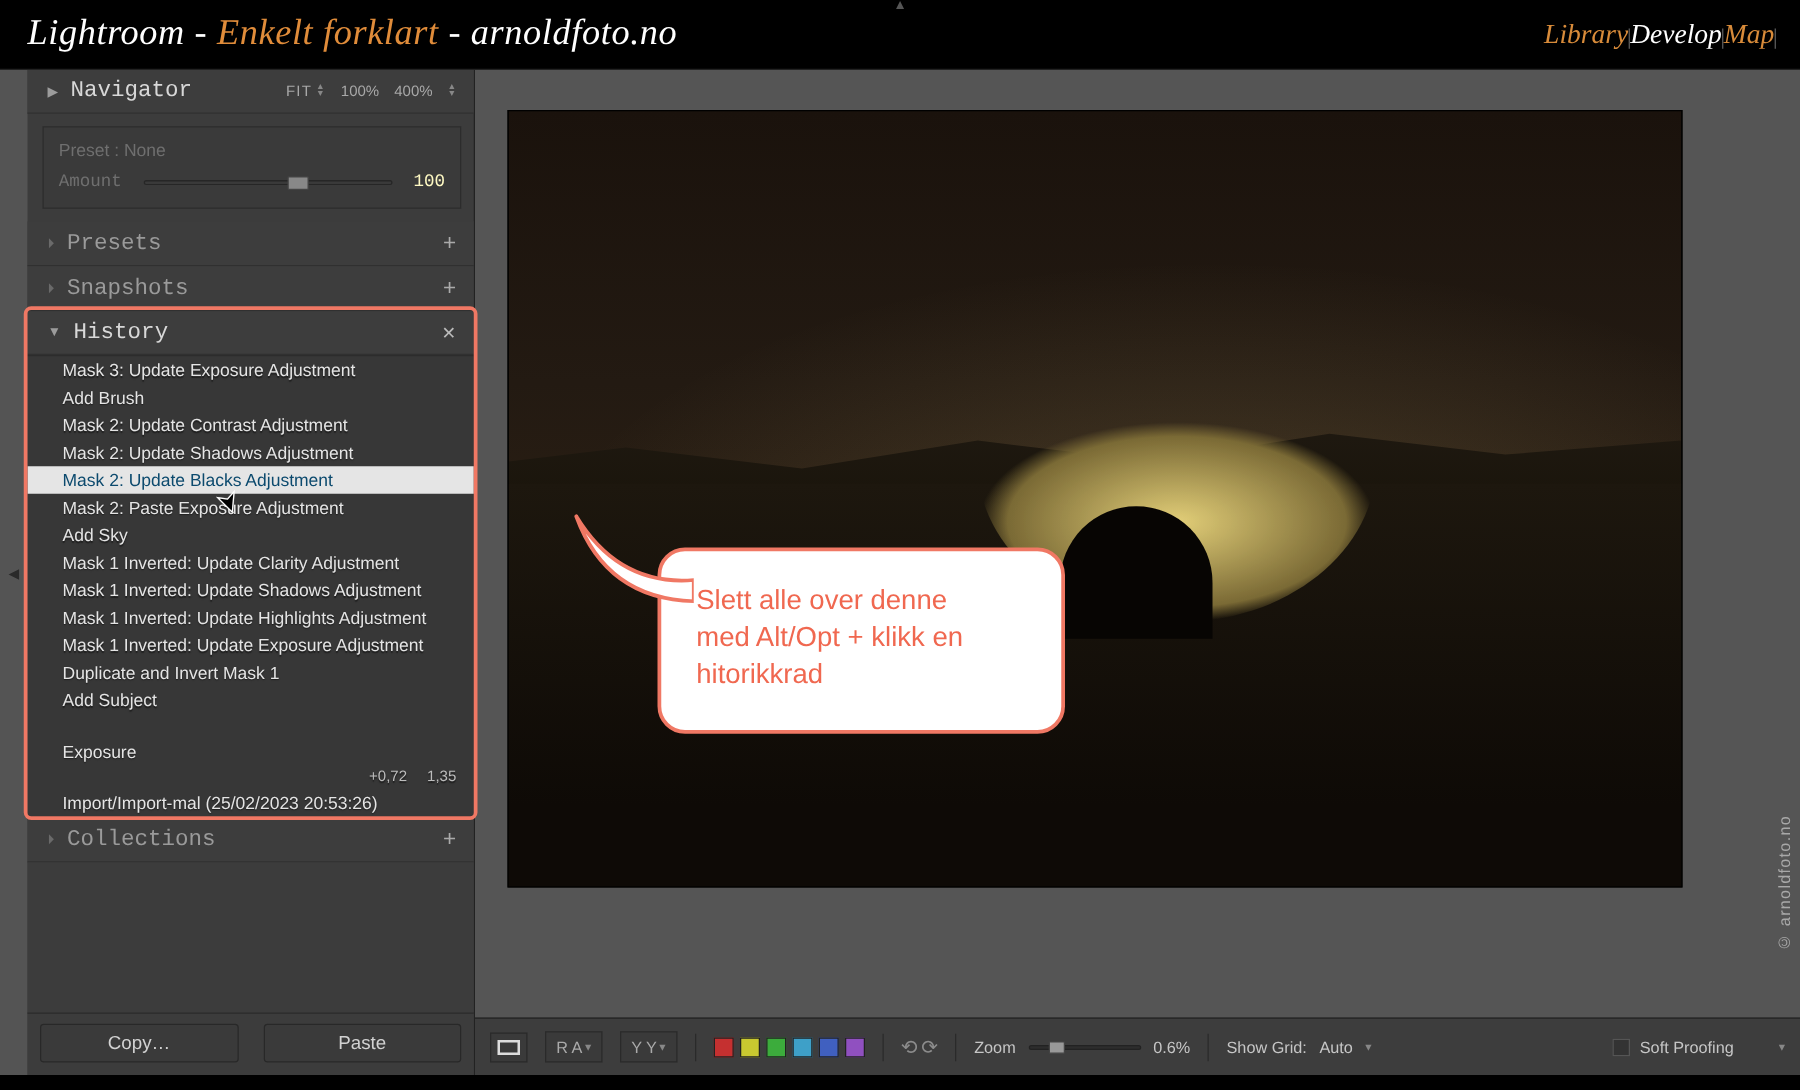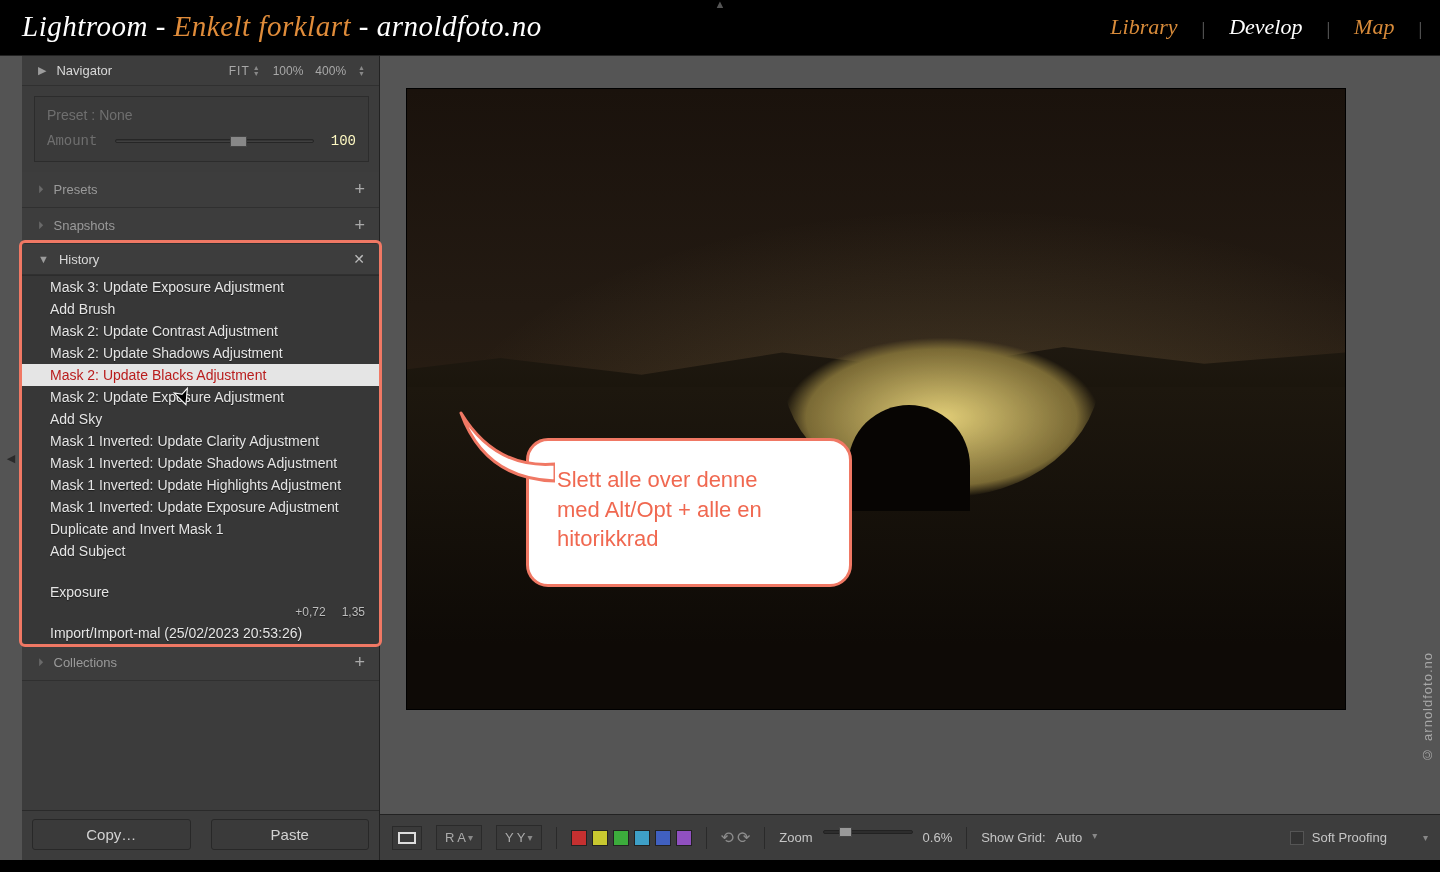--- a/index.html
+++ b/index.html
@@ -1,57 +1,57 @@
 <!DOCTYPE html>
 <html><head>
 <meta charset="utf-8">
 <style>
   * { margin: 0; padding: 0; box-sizing: border-box; }
   body { background: #000; font-family: "Helvetica Neue", Arial, sans-serif; color: #bbb; width: 1440px; height: 872px; overflow: hidden; position: relative; }
   .title-bar { display: flex; align-items: center; justify-content: space-between; padding: 10px 22px 12px; background: #000; border-bottom: 1px solid #222; position: relative; }
   .title-left { font-family: Georgia, serif; font-style: italic; font-size: 29px; letter-spacing: 0.5px; white-space: nowrap; }
   .title-w  { color: #fff; }
   .title-o  { color: #e08c3a; }
-  .title-nav { display: flex; align-items: flex-end; gap: 28px; font-family: Georgia, serif; font-style: italic; font-size: 22px; }
+  .title-nav { display: flex; align-items: flex-end; gap: 3px; font-family: Georgia, serif; font-style: italic; font-size: 22px; }
   .title-nav .sep { color: #666; font-style: normal; font-size: 18px; margin: 0 -4px; }
   .title-nav a { text-decoration: none; cursor: pointer; }
   .nav-library { color: #d88b3a; }
   .nav-develop { color: #fff; }
   .nav-map     { color: #d88b3a; }
   .top-arrow { position: absolute; top: -2px; left: 50%; transform: translateX(-50%); color: #555; font-size: 11px; }
 
   .workspace { display: flex; height: 804px; background: #545454; }
   .left-gutter { width: 22px; background: #545454; display: flex; align-items: center; justify-content: center; }
   .left-gutter .tri { color: #2a2a2a; font-size: 11px; }
   .side { width: 358px; background: #3c3c3c; display: flex; flex-direction: column; border-right: 1px solid #222; }
   .panel-hd { display: flex; align-items: center; justify-content: space-between; padding: 7px 14px 7px 16px; background: #3d3d3d; border-bottom: 1px solid #303030; }
   .panel-hd .hl { display: flex; align-items: center; gap: 10px; }
   .panel-hd .tri   { color: #9c9c9c; font-size: 11px; }
   .panel-hd .tri.g { color: #6a6a6a; }
-  .panel-hd .txt { color: #d8d8d8; font-size: 13px; }
+  .panel-hd .txt { color: #d8d8d8; font-size: 18px; font-family: Liberation Mono, monospace; }
   .panel-hd .txt.dim { color: #9a9a9a; }
   .panel-hd .plus { color: #aaa; font-size: 18px; font-weight: 400; cursor: pointer; }
   .panel-hd .cross { color: #bbb; font-size: 14px; cursor: pointer; }
 
   .nav-row .ctrls { display: flex; align-items: center; gap: 12px; font-size: 12px; color: #a8a8a8; }
   .nav-row .ctrls .fit { letter-spacing: 1px; display: flex; align-items: center; gap: 3px; }
   .nav-row .ctrls .car { font-size: 7px; color: #888; line-height: 6px; }
 
   .preset-box { margin: 10px 10px 10px 12px; border: 1px solid #2c2c2c; background: #3a3a3a; padding: 10px 12px 12px; font-size: 14px; color: #6f6f6f; }
   .preset-box .row1 { margin-bottom: 10px; }
   .slider-row { display: flex; align-items: center; gap: 10px; font-family: Liberation Mono, monospace; }
   .slider-row .lbl { width: 58px; }
   .slider-row .val { width: 32px; text-align: right; color: #fef9c3; }
   .slider { flex: 1; height: 4px; background: linear-gradient(#2e2e2e,#464646); border: 1px solid #262626; position: relative; border-radius: 2px; }
   .slider .hnd { position: absolute; width: 17px; height: 11px; background: #888; border: 1px solid #444; border-radius: 1px; top: -4px; left: 58%; }
 
   .history { position: relative; }
   .hlist { background: #373737; padding: 0; font-size: 14px; border-top: 1px solid #2c2c2c; border-bottom: 1px solid #2c2c2c; }
   .hrow { display: flex; align-items: center; justify-content: space-between; padding: 3px 14px 3px 28px; color: #e5e5e5; cursor: pointer; text-shadow: 0 1px 1px rgba(0,0,0,.5); }
-  .hrow.sel { background: #e5e5e5; color: #b91c1c; text-shadow: none; }
+  .hrow.sel { background: #e5e5e5; color: #0c4a6e; text-shadow: none; }
   .hrow .nums { display: flex; gap: 16px; font-size: 12px; color: #bdbdbd; margin-top: 40px; }
   .red-box { position: absolute; border: 3px solid #f07864; border-radius: 6px; pointer-events: none; }
   .red-box.outer { left: -3px; right: -3px; top: -4px; bottom: -2px; }
   .cursor { position: absolute; left: 152px; top: 140px; font-size: 22px; transform: rotate(-15deg); color: #000; pointer-events: none; }
   .cursor::before { content: "➤"; color: #000; -webkit-text-stroke: 1px #fff; text-shadow: 0 0 1px #fff; display: inline-block; transform: rotate(85deg); }
 
   .side-spacer { flex: 1; background: #3c3c3c; }
   .side-btns { display: flex; gap: 20px; padding: 8px 10px 10px; background: #3c3c3c; border-top: 1px solid #2a2a2a; }
   .side-btn { flex: 1; text-align: center; padding: 6px 0; border: 1px solid #282828; background: #3a3a3a; color: #d2d2d2; font-size: 15px; border-radius: 3px; cursor: pointer; }
 
@@ -66,21 +66,21 @@
   .bridge { position: absolute; left: 40%; top: 40%; width: 34%; height: 26%; background: radial-gradient(ellipse at center, #cdbb6d 0%, #6f6030 60%, transparent 70%); border-radius: 0 0 200px 200px / 0 0 160px 160px; filter: brightness(1.1); }
   .arch { position: absolute; left: 47%; top: 51%; width: 13%; height: 17%; background: #070503; border-radius: 90px 90px 0 0; }
 
   .toolbar { height: 46px; background: #3d3d3d; border-top: 1px solid #222; display: flex; align-items: center; padding: 0 12px; gap: 14px; font-size: 13px; color: #c6c6c6; }
   .tbtn { border: 1px solid #2a2a2a; background: #3a3a3a; padding: 4px 8px; color: #aaa; cursor: pointer; display: flex; align-items: center; gap: 2px; }
   .tbtn.sq { width: 30px; height: 24px; justify-content: center; padding: 0; }
   .tbtn.sq .rect { width: 18px; height: 12px; border: 2px solid #ddd; }
   .swatches { display: flex; gap: 5px; }
   .sw { width: 16px; height: 16px; border: 1px solid #222; }
   .arrows { display: flex; gap: 3px; color: #8c8c8c; font-size: 16px; }
-  .zoom-block, .grid-block { display: flex; gap: 10px; }
+  .zoom-block, .grid-block { display: flex; align-items: center; gap: 10px; }
   .mini-slider { width: 90px; height: 4px; background: #2d2d2d; border: 1px solid #222; position: relative; border-radius: 2px; }
   .mini-slider .hnd { position: absolute; width: 13px; height: 10px; background: #999; border: 1px solid #444; top: -4px; left: 18%; border-radius: 1px; }
   .proof { display: flex; align-items: center; gap: 8px; margin-left: auto; }
   .chk { width: 14px; height: 14px; border: 1px solid #555; background: #333; }
   .dd { color: #888; font-size: 10px; }
 
   .callout { position: absolute; left: 526px; top: 438px; width: 326px; background: #fff; border: 3px solid #f07864; border-radius: 22px; padding: 24px 28px 30px; font-size: 22px; line-height: 1.35; color: #f06850; font-family: Arial, sans-serif; }
   .callout .tail { position: absolute; left: -74px; top: -32px; width: 100px; height: 80px; }
   .callout .tail svg { width: 100%; height: 100%; }
 
@@ -172,21 +172,21 @@
           <div class="hrow">
             <span>Mask 2: Update Contrast Adjustment</span>
           </div>
           <div class="hrow">
             <span>Mask 2: Update Shadows Adjustment</span>
           </div>
           <div class="hrow sel">
             <span>Mask 2: Update Blacks Adjustment</span>
           </div>
           <div class="hrow">
-            <span>Mask 2: Update Exposure Adjustment</span>
+            <span>Mask 2: Paste Exposure Adjustment</span>
           </div>
           <div class="hrow">
             <span>Add Sky</span>
           </div>
           <div class="hrow">
             <span>Mask 1 Inverted: Update Clarity Adjustment</span>
           </div>
           <div class="hrow">
             <span>Mask 1 Inverted: Update Shadows Adjustment</span>
           </div>
@@ -294,17 +294,17 @@
   </div>
 </div>
 
 <div class="callout">
   <div class="tail">
     <svg viewBox="0 0 100 80">
         <path d="M100 55 Q40 60 6 4 Q30 70 100 72 Z" fill="#fff" stroke="#f07864" stroke-width="3" stroke-linejoin="round"></path>
       </svg>
   </div>
   <div>Slett alle over denne</div>
-  <div>med Alt/Opt + alle en</div>
+  <div>med Alt/Opt + klikk en</div>
   <div>hitorikkrad</div>
 </div>
 
 <div class="watermark">© arnoldfoto.no</div>
 
 </body></html>

